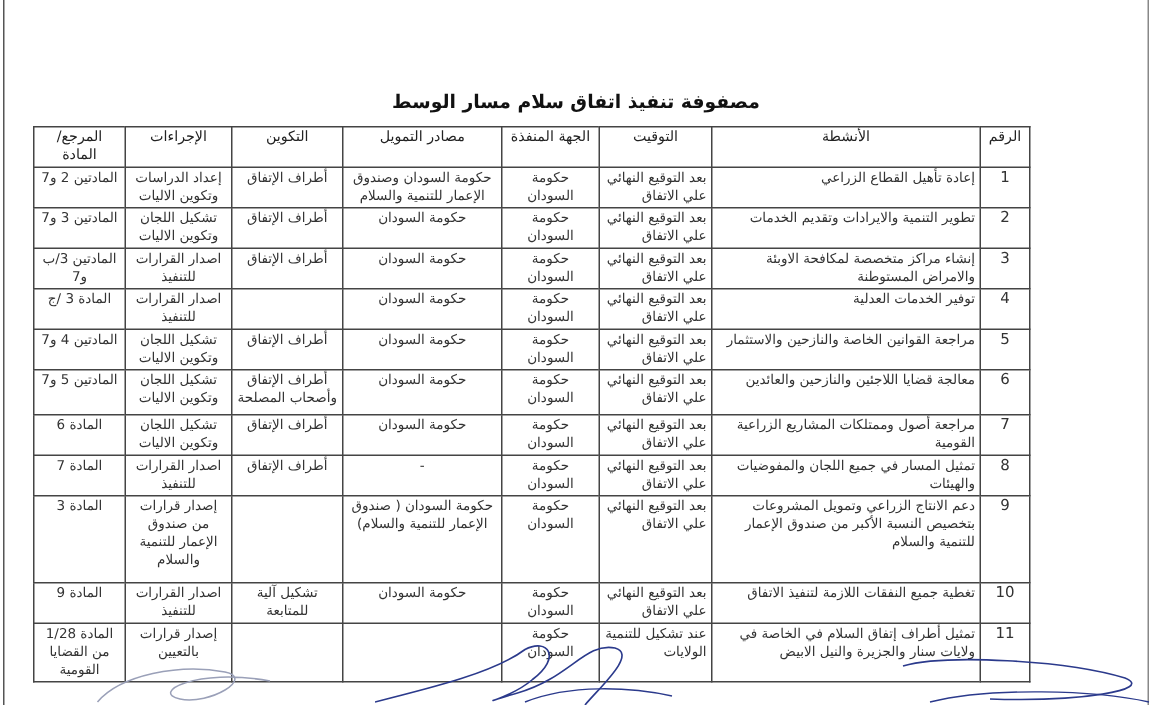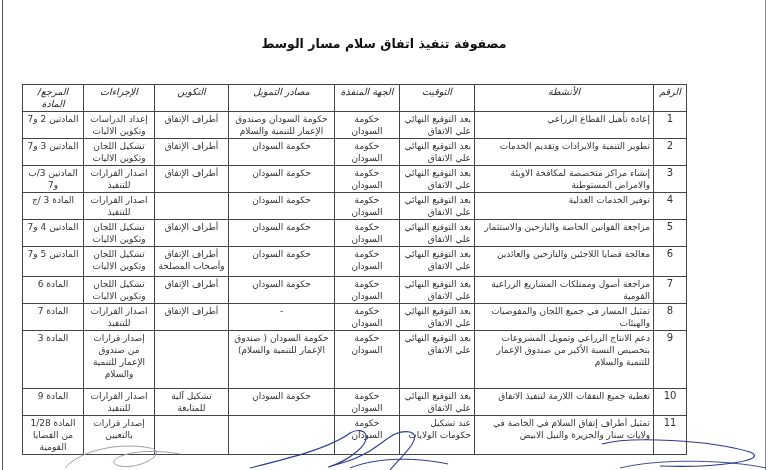--- a/index.html
+++ b/index.html
@@ -4,33 +4,33 @@
 <style>
   html, body { margin:0; padding:0; }
   body {
     width:768px; height:470px; overflow:hidden; background:#ffffff;
     font-family: "DejaVu Sans", "Liberation Sans", sans-serif;
     color:#222; position:relative;
   }
   .frame-left { position:absolute; left:2px; top:0; width:1px; height:470px; background:#555; }
   .frame-right { position:absolute; right:2px; top:0; width:1px; height:470px; background:#888; }
   .title {
-    position:absolute; top:36px; left:0; width:768px; text-align:center;
+    position:absolute; top:60px; left:0; width:768px; text-align:center;
     font-size:12.5px; font-weight:bold; direction:rtl; color:#111;
   }
   table.matrix {
     position:absolute; left:22px; top:84px;
     border-collapse:collapse; direction:rtl; table-layout:fixed;
     font-size:9px; line-height:12px; color:#333;
   }
   table.matrix td, table.matrix th {
     border:1px solid #444; padding:1px 3px; vertical-align:top; font-weight:normal;
     overflow:hidden;
   }
-  table.matrix th { text-align:center; font-size:9.5px; color:#222;font-style:italic; }
+  table.matrix th { text-align:center; font-size:9.5px; color:#222; }
   .c-num { width:26px; text-align:center; font-size:10px;margin-left:32px; }
   .c-act { width:172px; text-align:right;margin-top:40px; }
   .c-time { width:68px; text-align:right; }
   .c-exec { width:58px; text-align:center; }
   .c-fund { width:99px; text-align:center;margin-left:11px; }
   .c-form { width:67px; text-align:center; }
   .c-proc { width:64px; text-align:center; }
   .c-ref { width:54px; text-align:center; }
   td.c-num { padding-top:3px; }
   th.c-act { vertical-align:bottom; padding-bottom:2px; }
@@ -155,21 +155,21 @@
         <td class="c-time">بعد التوقيع النهائي علي الاتفاق</td>
         <td class="c-exec">حكومة السودان</td>
         <td class="c-fund">حكومة السودان</td>
         <td class="c-form">تشكيل آلية للمتابعة</td>
         <td class="c-proc">اصدار القرارات للتنفيذ</td>
         <td class="c-ref">المادة 9</td>
       </tr>
       <tr style="height: 37px;">
         <td class="c-num">11</td>
         <td class="c-act">تمثيل أطراف إتفاق السلام في الخاصة في ولايات سنار والجزيرة والنيل الابيض</td>
-        <td class="c-time">عند تشكيل حكومات الولايات</td>
+        <td class="c-time">عند تشكيل للتنمية الولايات</td>
         <td class="c-exec">حكومة السودان</td>
         <td class="c-fund"></td>
         <td class="c-form"></td>
         <td class="c-proc">إصدار قرارات بالتعيين</td>
         <td class="c-ref">المادة 1/28 من القضايا القومية</td>
       </tr>
     </tbody>
 </table>
 
 <svg class="sig" style="left:60px;top:440px" width="140" height="30" viewBox="0 0 140 30">

